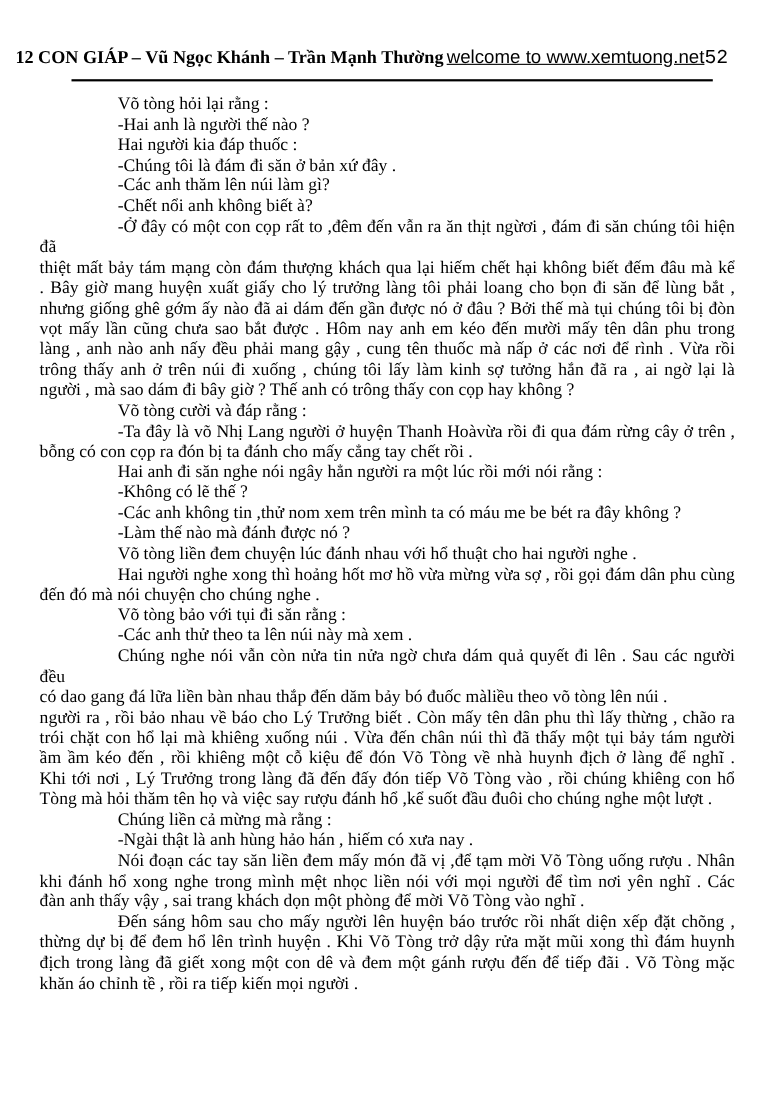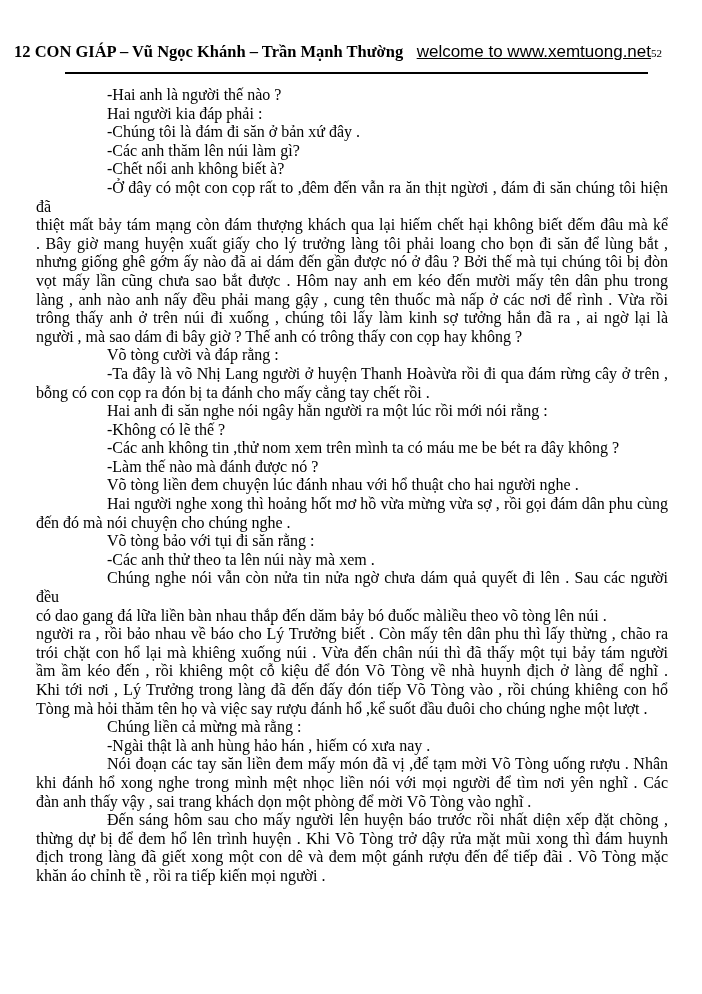--- a/index.html
+++ b/index.html
@@ -36,22 +36,22 @@
     display: flex;
     align-items: baseline;
   }
   .header-link {
     font-family: Liberation Sans, sans-serif;
     font-size: 17px;
     color: #000000;
     text-decoration: underline;
   }
   .header-pagenum {
-    font-family: Liberation Serif, serif;
-    font-size: 11px;
+    font-family: Liberation Mono, monospace;
+    font-size: 18px;
   }
   .header-rule {
     position: absolute;
     top: 72px;
     left: 65px;
     width: 583px;
     height: 0;
     border-top: 2px solid #000000;
   }
   .doc-body {
@@ -82,22 +82,23 @@
     <span class="header-title">12 CON GIÁP – Vũ Ngọc Khánh – Trần Mạnh Thường</span>
     <span class="header-right">
       <span class="header-link">welcome to www.xemtuong.net</span>
         <span class="header-pagenum">52</span>
     </span>
   </div>
 
   <div class="header-rule"></div>
 
   <div class="doc-body">
+      <div class="line indent">Võ tòng hỏi lại rằng :</div>
       <div class="line indent">-Hai anh là người thế nào ?</div>
-      <div class="line indent">Hai người kia đáp phải :</div>
+      <div class="line indent">Hai người kia đáp thuốc :</div>
       <div class="line indent">-Chúng tôi là đám đi săn ở bản xứ đây .</div>
       <div class="line indent">-Các anh thăm lên núi làm gì?</div>
       <div class="line indent">-Chết nổi anh không biết à?</div>
       <div class="line indent fill">-Ở đây có một con cọp rất to ,đêm đến vẫn ra ăn thịt ngừơi , đám đi săn chúng tôi hiện đã</div>
       <div class="line fill">thiệt mất bảy tám mạng còn đám thượng khách qua lại hiếm chết hại không biết đếm đâu mà kể</div>
       <div class="line fill">. Bây giờ mang huyện xuất giấy cho lý trưởng làng tôi phải loang cho bọn đi săn để lùng bắt ,</div>
       <div class="line fill">nhưng giống ghê gớm ấy nào đã ai dám đến gần được nó ở đâu ? Bởi thế mà tụi chúng tôi bị đòn</div>
       <div class="line fill">vọt mấy lần cũng chưa sao bắt được . Hôm nay anh em kéo đến mười mấy tên dân phu trong</div>
       <div class="line fill">làng , anh nào anh nấy đều phải mang gậy , cung tên thuốc mà nấp ở các nơi để rình . Vừa rồi</div>
       <div class="line fill">trông thấy anh ở trên núi đi xuống , chúng tôi lấy làm kinh sợ tưởng hắn đã ra , ai ngờ lại là</div>

